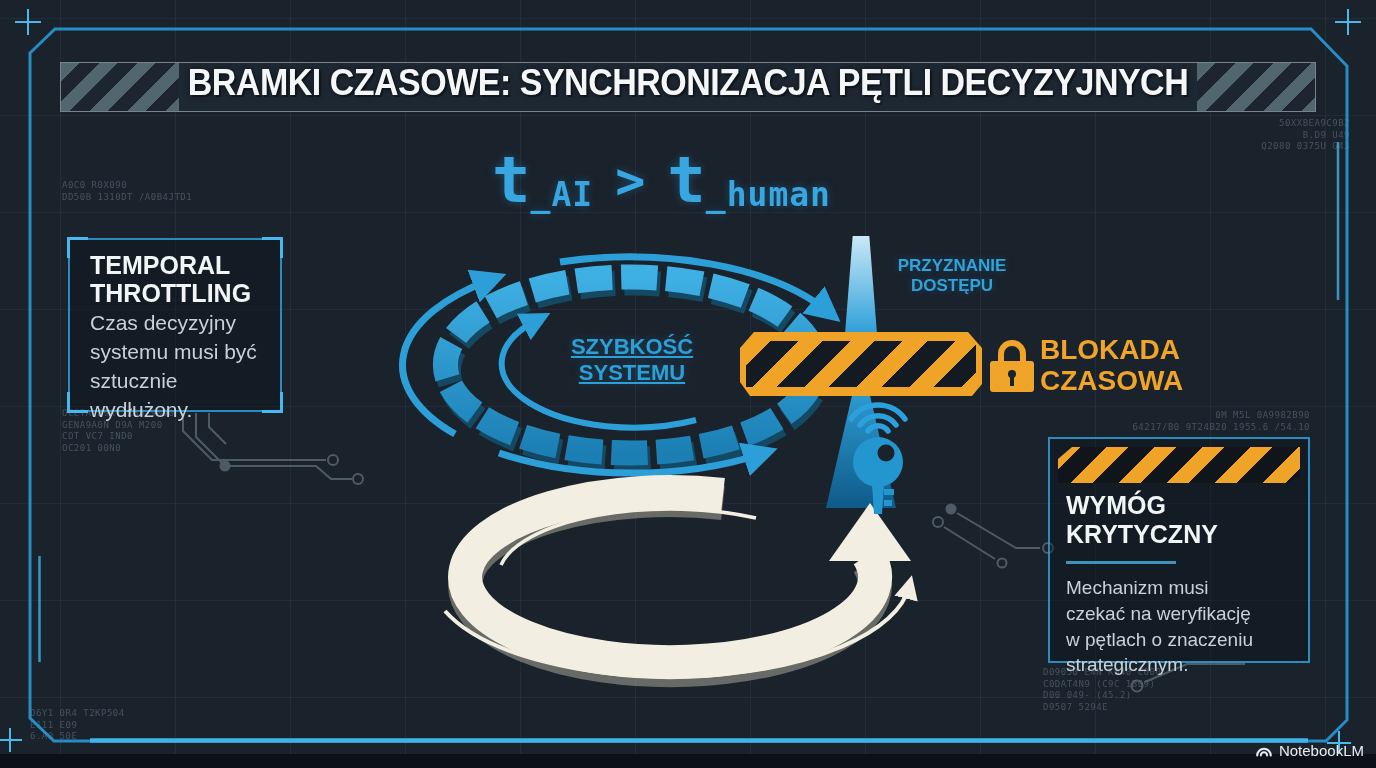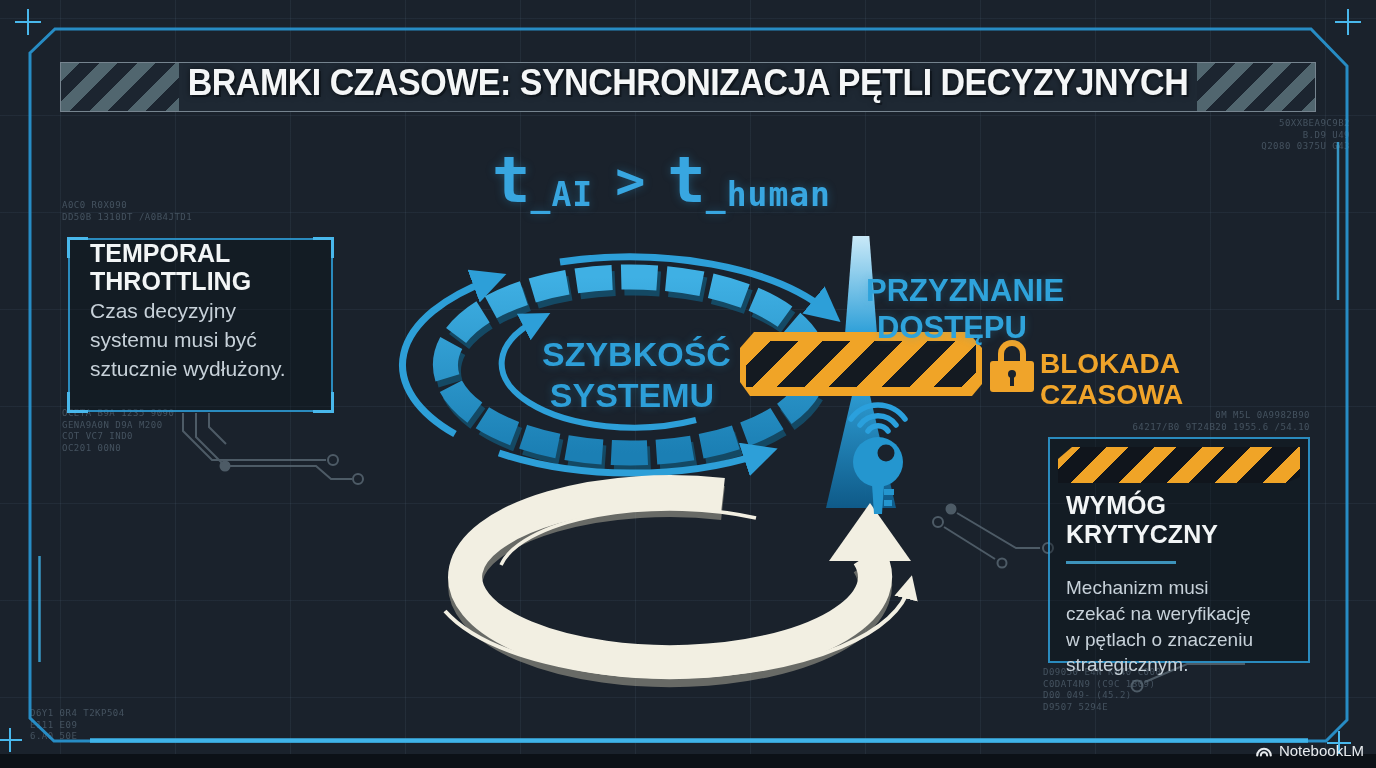--- a/index.html
+++ b/index.html
@@ -32,38 +32,38 @@
   .formula .sub{font-size:33px;line-height:1;transform:translateY(30px);letter-spacing:1px;}
   .formula .op{font-size:50px;line-height:1;margin:0 22px;transform:translateY(8px);}
 
   
   .panel{border:2px solid rgba(47,159,217,0.85);background:rgba(10,16,24,0.35);box-sizing:border-box;}
   .corner{position:absolute;width:18px;height:18px;border:3px solid #49b8ec;}
   .c-tl{left:-3px;top:-3px;border-right:none;border-bottom:none;}
   .c-tr{right:-3px;top:-3px;border-left:none;border-bottom:none;}
   .c-bl{left:-3px;bottom:-3px;border-right:none;border-top:none;}
   .c-br{right:-3px;bottom:-3px;border-left:none;border-top:none;}
-  .leftbox{left:68px;top:238px;width:265px;height:174px;padding:0 20px;}
+  .leftbox{left:68px;top:238px;width:214px;height:174px;padding:12px 20px;}
   .p-head{color:#f2f5f6;font-weight:bold;font-size:25px;line-height:1.1;white-space:pre-line;}
   .p-body{color:#c7d1d9;font-size:21px;line-height:1.38;margin-top:2px;white-space:pre-line;}
 
   .rightbox{left:1048px;top:437px;width:262px;height:226px;}
   .hazband{margin:8px;height:36px;background:repeating-linear-gradient(135deg,#f0a427 0 16px,#10151c 16px 34px);
            clip-path:polygon(14px 0,100% 0,100% calc(100% - 6px),calc(100% - 14px) 100%,0 100%,0 12px);}
   .rb-head{color:#f2f5f6;font-weight:bold;font-size:25px;margin:8px 16px 0;}
   .rb-div{width:110px;height:3px;background:#3d93bb;margin:12px 16px 11px;}
   .rb-body{color:#c7d1d9;font-size:19px;line-height:1.36;margin:0 16px;white-space:pre-line;}
 
   
   .lbl{font-weight:bold;white-space:pre-line;text-align:center;}
-  .sysLbl{left:542px;top:334px;width:180px;font-size:34px;line-height:1.2;color:#2d9fd8;
+  .sysLbl{left:542px;top:334px;width:180px;font-size:22px;line-height:1.2;color:#2d9fd8;
+          text-shadow:0 0 8px rgba(45,159,216,0.3);text-decoration:underline;}
+  .accLbl{left:866px;top:256px;width:172px;font-size:17px;line-height:1.18;color:#2fa3db;
           text-shadow:0 0 8px rgba(45,159,216,0.3);}
-  .accLbl{left:866px;top:256px;width:172px;font-size:31px;line-height:1.18;color:#2fa3db;
-          text-shadow:0 0 8px rgba(45,159,216,0.3);margin-top:17px;}
-  .blkLbl{left:1040px;top:348px;font-size:28px;line-height:1.12;color:#f0a42a;text-align:left;}
+  .blkLbl{left:1040px;top:334px;font-size:28px;line-height:1.12;color:#f0a42a;text-align:left;}
   .humLbl{left:510px;top:560px;width:300px;font-size:25px;color:#f5f4ee;letter-spacing:0.5px;
           text-shadow:1px 2px 0 rgba(10,15,20,0.5);}
 
   
   .beamUp{left:845px;top:236px;width:32px;height:98px;
           background:linear-gradient(to bottom,#c9e9f8,#2d9fd8);
           clip-path:polygon(24% 0,76% 0,100% 100%,0 100%);}
   .beamDn{left:826px;top:396px;width:70px;height:112px;
           background:linear-gradient(to bottom,#2d9fd8,#0e5d8d);
           clip-path:polygon(37% 0,63% 0,100% 100%,0 100%);opacity:0.95;}
@@ -89,21 +89,21 @@
 
   
   .wm{right:12px;top:742px;display:flex;align-items:center;gap:6px;color:#e8ecef;font-size:15px;}
   .strip{left:0;top:754px;width:1376px;height:14px;background:#0c1117;}
 </style>
 </head>
 <body>
 
 <div id="stage">
 
-  <div class="abs gib" style="left:62px;top:200px">A0C0          R0X090
+  <div class="abs gib" style="left:62px;top:180px">A0C0          R0X090
 DD50B   1310DT   /A0B4JTD1</div>
   <div class="abs gib gr" style="left:1240px;top:118px;width:110px">50XXBEA9C9B2
 B.D9 U49
 Q2080   0375U G43</div>
   <div class="abs gib" style="left:62px;top:408px">OCETA B9A    1235 9090
 GENA9A0N     D9A  M200
 COT VC7      IND0
 OC201 00N0</div>
   <div class="abs gib gr" style="left:995px;top:410px;width:315px">0M M5L         0A9982B90
 64217/B0   9T24B20   1955.6 /54.10</div>

